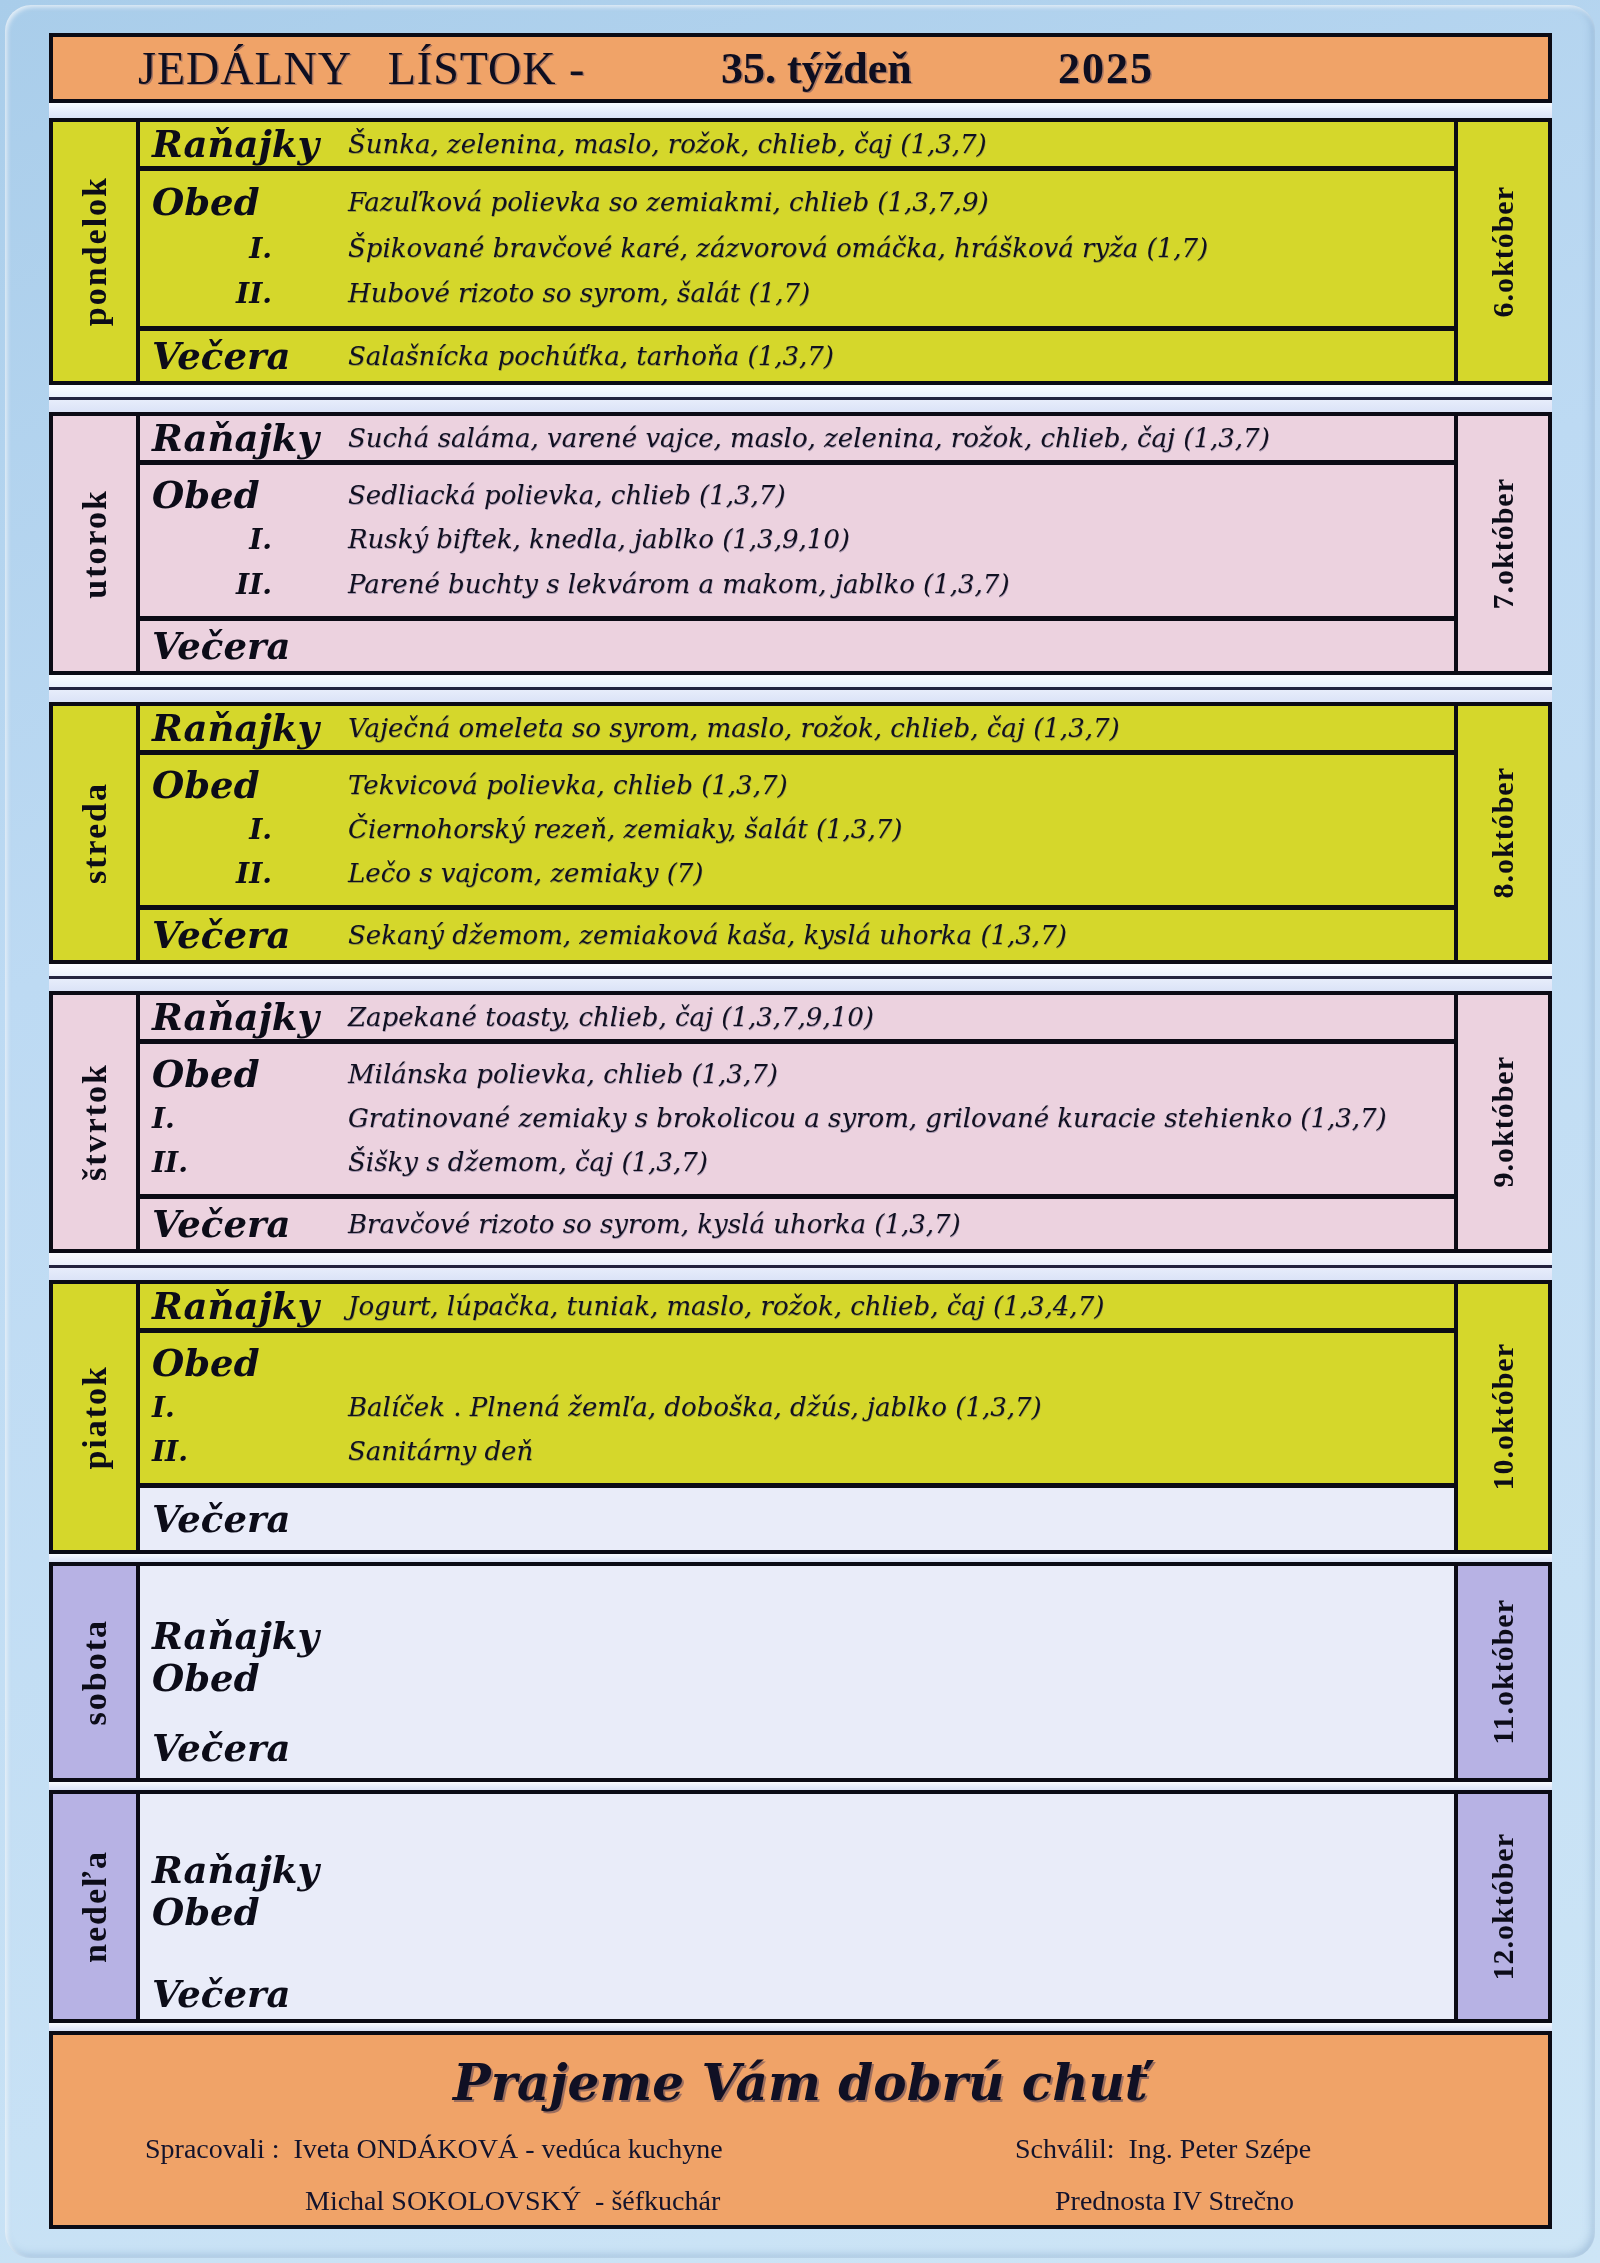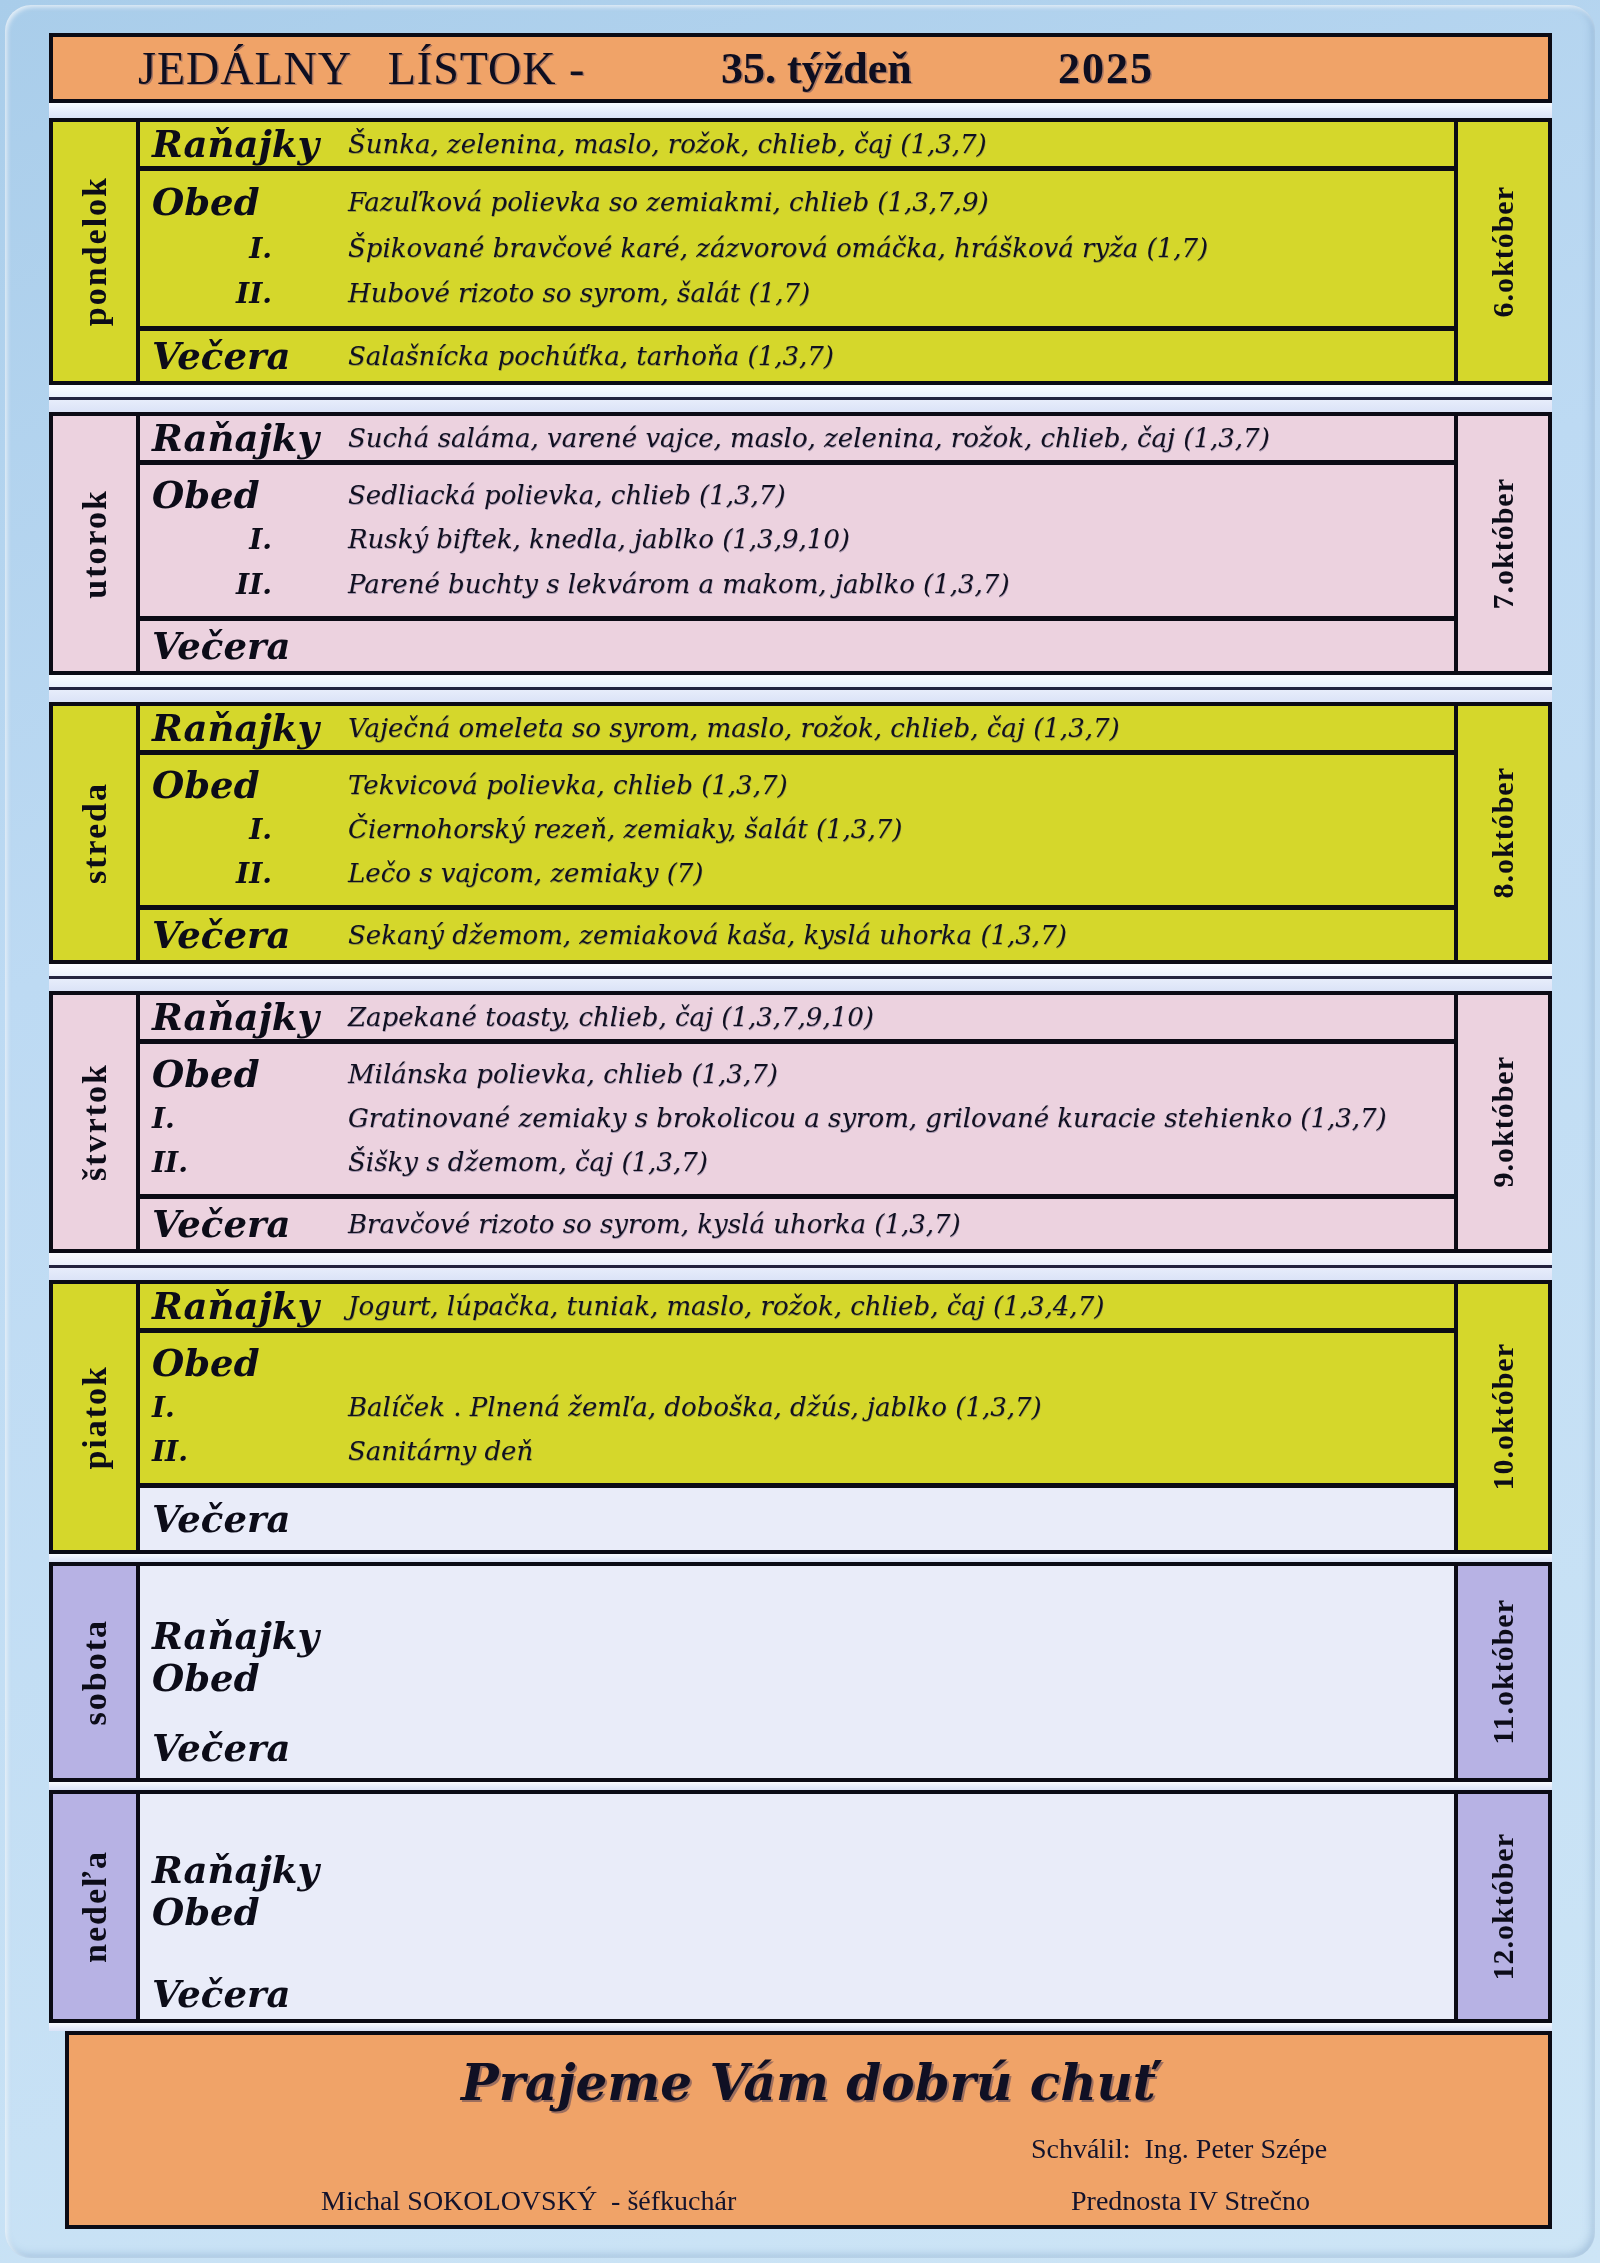--- a/index.html
+++ b/index.html
@@ -67,21 +67,21 @@
   
   .weekend-cell{flex:1;position:relative;}
   .weekend-cell .meal-label{transform:none;}
 
   
   .b-mon{height:267px;} .b-tue{height:263px;} .b-wed{height:262px;}
   .b-thu{height:262px;} .b-fri{height:274px;}
   .b-sat{height:220px;} .b-sun{height:233px;}
 
   
-  .footer-band{height:198px;margin-left:16px;}
+  .footer-band{height:198px;}
   .footer-wish{position:absolute;left:0;right:0;top:18px;text-align:center;
     font-family:"DejaVu Serif", serif;font-style:italic;font-weight:bold;
     font-size:50px;color:#101024;text-shadow:2px 2px 0 rgba(30,30,80,.4);}
   .footer-line{position:absolute;font-size:28px;color:#13132c;white-space:pre;}
   .f-spracovali{left:92px;top:98px;}
   .f-schvalil{left:962px;top:98px;}
   .f-chef{left:252px;top:150px;}
   .f-prednosta{left:1002px;top:150px;}
 </style>
 </head>
@@ -304,18 +304,19 @@
     </div>
     <div class="date-col">
       <span class="date-label">12.október</span>
     </div>
   </div>
 
   <div class="gap tiny"></div>
 
   <div class="band footer-band" style="background-color: rgb(240, 163, 104);">
     <div class="footer-wish">Prajeme Vám dobrú chuť</div>
+    <span class="footer-line f-spracovali">Spracovali :  Iveta ONDÁKOVÁ - vedúca kuchyne</span>
     <span class="footer-line f-schvalil">Schválil:  Ing. Peter Szépe</span>
     <span class="footer-line f-chef">Michal SOKOLOVSKÝ  - šéfkuchár</span>
     <span class="footer-line f-prednosta">Prednosta IV Strečno</span>
   </div>
 
 </div>
 
 </body></html>

